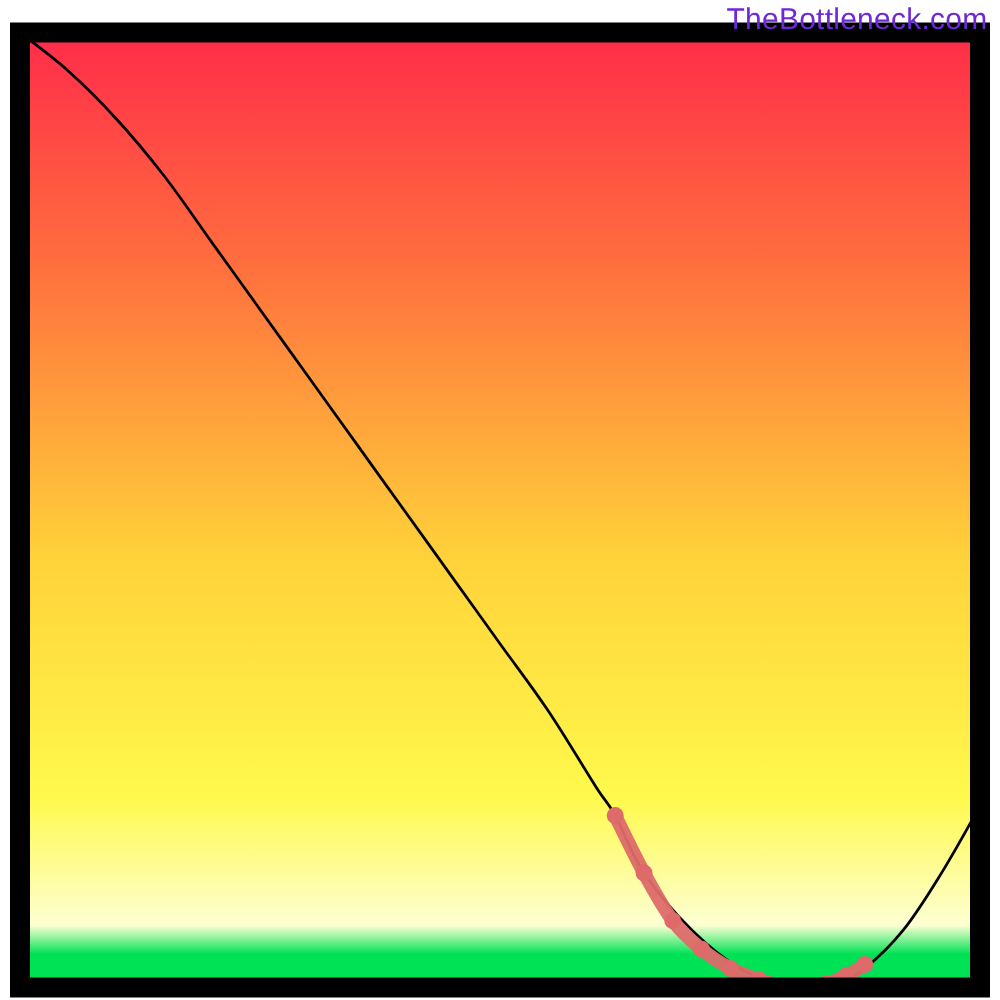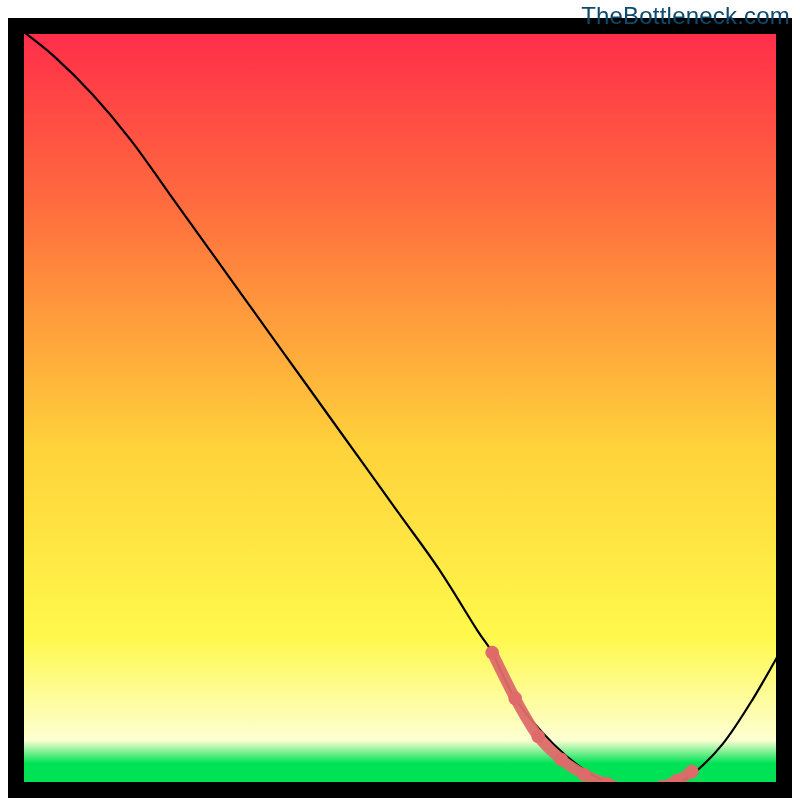--- a/index.html
+++ b/index.html
@@ -15,21 +15,21 @@
     position: relative;
     width: 800px;
     height: 800px;
   }
   .watermark {
     position: absolute;
     top: 2px;
     right: 10px;
     font-size: 24px;
     font-weight: 400;
-    color: #0c4a6e;
+    color: #6d28d9;
     letter-spacing: 0.2px;
     user-select: none;
   }
   svg {
     position: absolute;
     left: 0;
     top: 0;
   }
 </style>
 </head>

